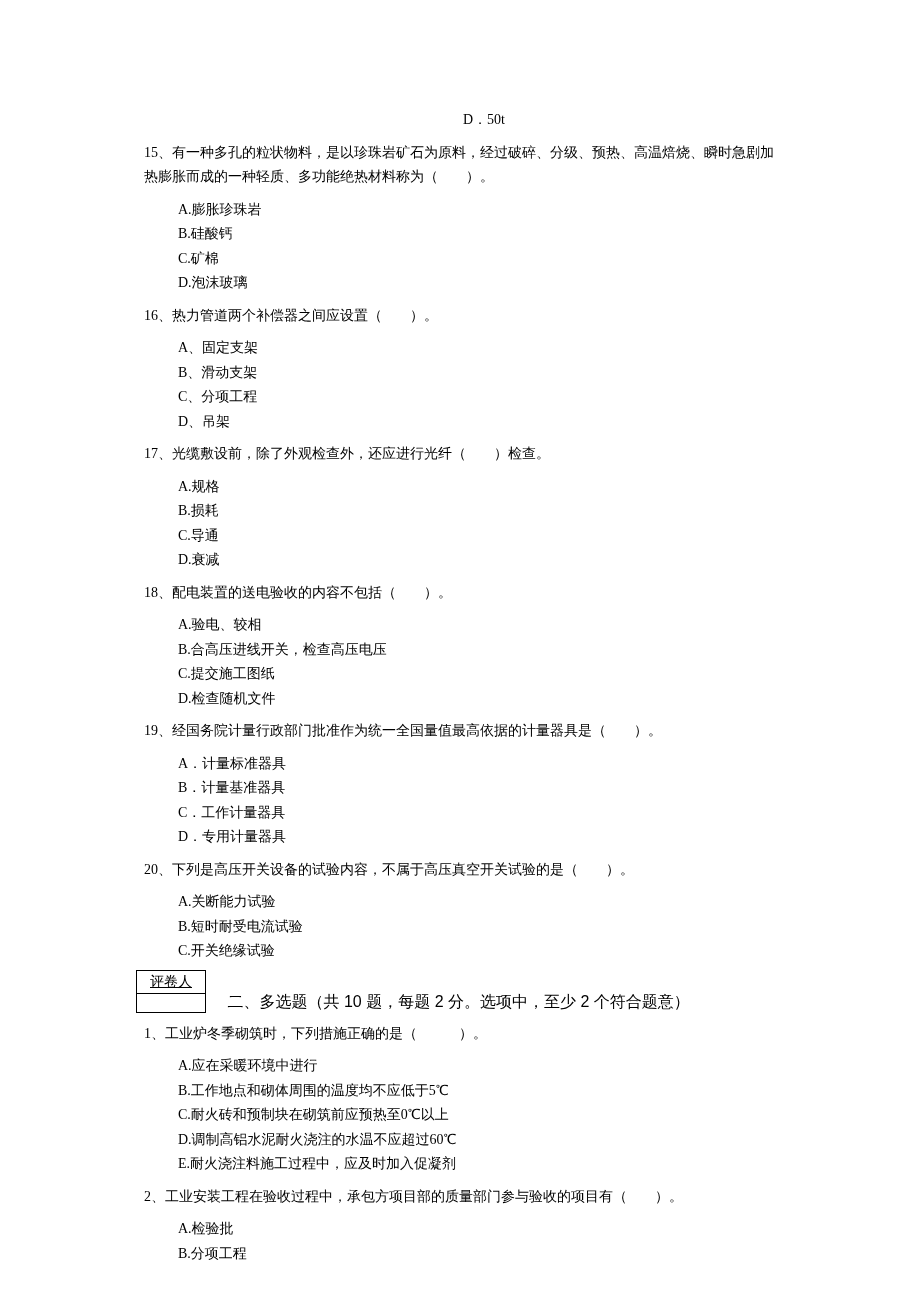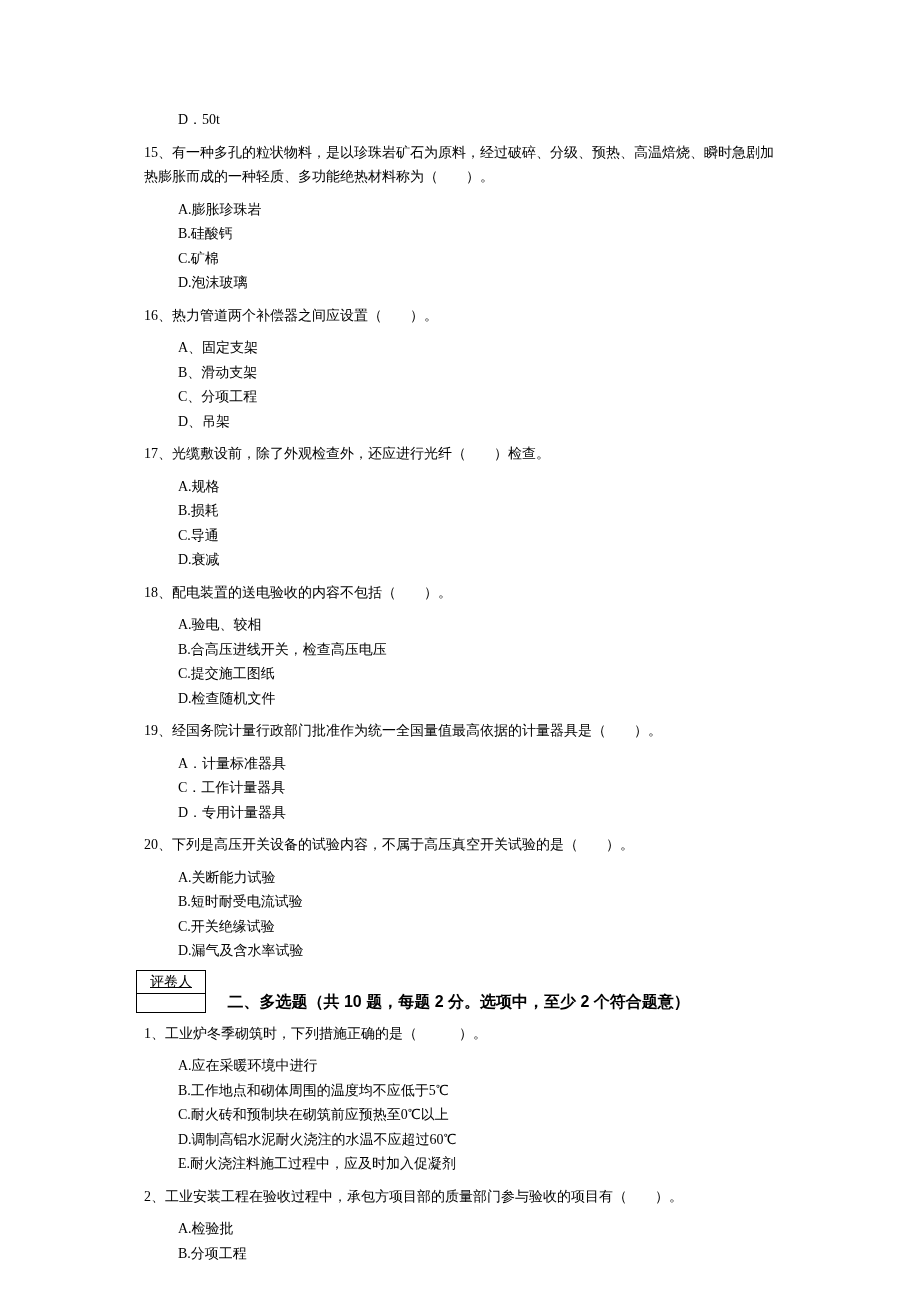--- a/index.html
+++ b/index.html
@@ -11,20 +11,21 @@
       margin: 0;
       padding: 0;
       width: 920px;
     }
     .page {
       padding: 108px 130px 40px 136px;
       box-sizing: border-box;
     }
     .option-d {
       padding-left: 42px;
+      text-align: center;
     }
     .question {
     }
     .q-stem {
       text-indent: 0;
       margin: 8px;
     }
     .q-options {
       padding-left: 42px;
     }
@@ -47,21 +48,21 @@
       line-height: 22px;
       font-size: 14px;
       text-decoration: underline;
     }
     .grader-bottom {
       height: 18px;
     }
     .section-title {
       display: inline-block;
       font-family: SimHei, "黑体", sans-serif;
-      font-weight: bold;
+      font-weight: normal;
       font-size: 16px;
       margin-left: 18px;
       vertical-align: bottom;
       line-height: 24px;
       padding-top: 20px;
     }
     .footer {
       text-align: left;
       font-size: 13px;
       margin-top: 70px;
@@ -111,32 +112,32 @@
       <div class="q-option">B.合高压进线开关，检查高压电压</div>
       <div class="q-option">C.提交施工图纸</div>
       <div class="q-option">D.检查随机文件</div>
     </div>
   </div>
 
   <div class="question">
     <div class="q-stem">19、经国务院计量行政部门批准作为统一全国量值最高依据的计量器具是（　　）。</div>
     <div class="q-options">
       <div class="q-option">A．计量标准器具</div>
+      <div class="q-option">B．计量基准器具</div>
       <div class="q-option">C．工作计量器具</div>
       <div class="q-option">D．专用计量器具</div>
     </div>
   </div>
 
   <div class="question">
     <div class="q-stem">20、下列是高压开关设备的试验内容，不属于高压真空开关试验的是（　　）。</div>
     <div class="q-options">
       <div class="q-option">A.关断能力试验</div>
       <div class="q-option">B.短时耐受电流试验</div>
       <div class="q-option">C.开关绝缘试验</div>
-      <div class="q-option">D.漏气及含水率试验</div>
     </div>
   </div>
 
   <div class="section-row">
     <div class="grader-box">
       <div class="grader-top">评卷人</div>
       <div class="grader-bottom"></div>
     </div>
     <span class="section-title">二、多选题（共 10 题，每题 2 分。选项中，至少 2 个符合题意）</span>
   </div>

